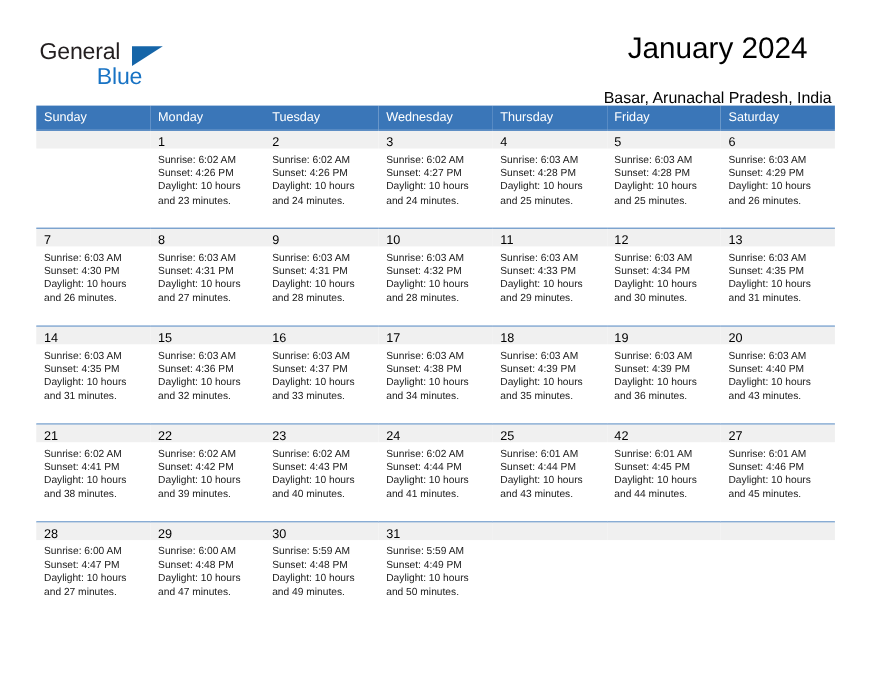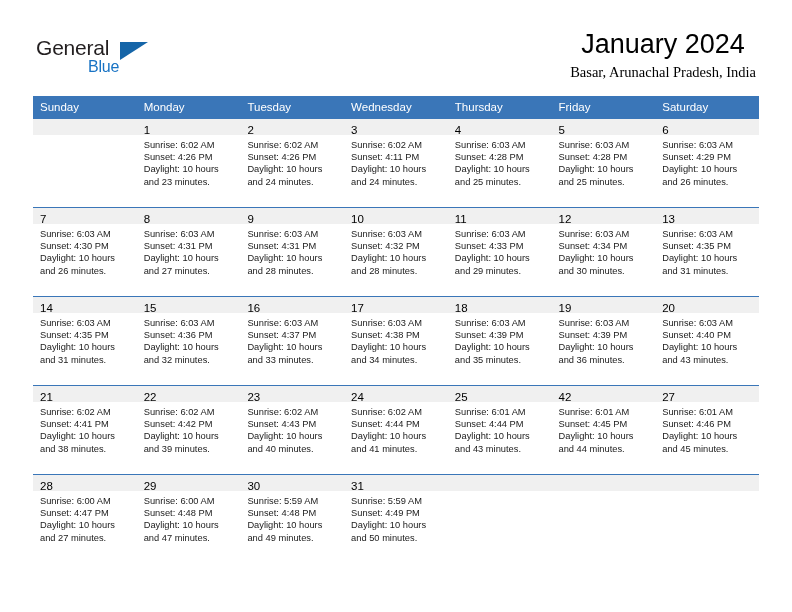--- a/index.html
+++ b/index.html
@@ -51,21 +51,21 @@
     top: 6px;
     width: 0;
     height: 0;
     border-left: 28px solid #1565a8;
     border-bottom: 18px solid transparent;
   }
   .logo-blue {
     position: absolute;
     left: 52px;
     top: 22px;
-    font-size: 16px;
+    font-size: 21px;
     letter-spacing: -0.2px;
     color: #1873c4;
     font-family: "Liberation Sans", sans-serif;
   }
   .title-block {
     position: absolute;
     right: 36px;
     top: 28px;
     text-align: right;
   }
@@ -74,23 +74,22 @@
     font-weight: normal;
     color: #000000;
     line-height: 32px;
     white-space: nowrap;
     text-align: center;
   }
   .cal-subtitle {
     font-size: 14.5px;
     color: #000000;
     line-height: 20px;
-    margin-top: 2px;
+    margin-top: 20px;
     white-space: nowrap;
-    font-family: Liberation Serif, serif;
   }
 
   
   .calendar {
     position: absolute;
     left: 33px;
     top: 96px;
     width: 726px;
     border-collapse: collapse;
     table-layout: fixed;
@@ -202,21 +201,21 @@
                 <div class="cell-line">Daylight: 10 hours</div>
                 <div class="cell-line">and 24 minutes.</div>
               </div>
             </div>
           </td>
           <td>
             <div class="cell">
               <div class="daynum-band"><span class="daynum">3</span></div>
               <div class="cell-body">
                 <div class="cell-line">Sunrise: 6:02 AM</div>
-                <div class="cell-line">Sunset: 4:11 PM</div>
+                <div class="cell-line">Sunset: 4:27 PM</div>
                 <div class="cell-line">Daylight: 10 hours</div>
                 <div class="cell-line">and 24 minutes.</div>
               </div>
             </div>
           </td>
           <td>
             <div class="cell">
               <div class="daynum-band"><span class="daynum">4</span></div>
               <div class="cell-body">
                 <div class="cell-line">Sunrise: 6:03 AM</div>

